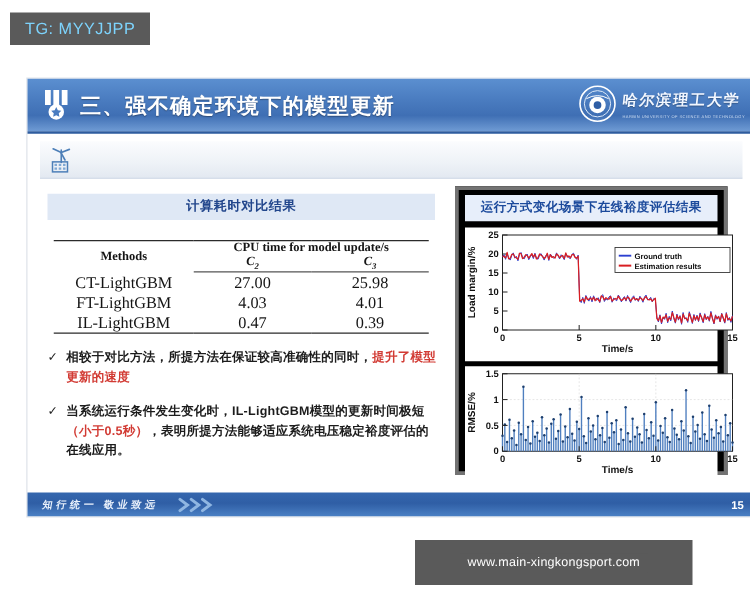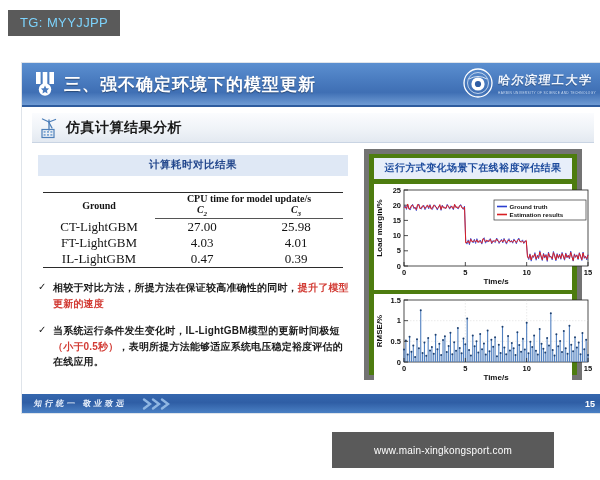--- a/index.html
+++ b/index.html
@@ -68,21 +68,21 @@
   .sect-ico { width: 34px; display: flex; align-items: center; justify-content: center; }
   .sect-title {
     font-size: 14px; font-weight: bold; color: #1a1a1a;
     letter-spacing: .5px;
   }
 
   
   .body { position: absolute; left: 10px; top: 86px; width: 562px; height: 243px; }
   .col-left  { position: absolute; left: 0;   top: 0; width: 322px; height: 243px; }
   .col-right { position: absolute; left: 332px; top: 0; width: 218px; height: 231px;
-               border: 5px solid #737373; background: #4d7c0f; }
+               border: 3px solid #737373; background: #000000; }
 
   
   .tbl-cap {
     width: 310px; margin: 6px auto 16px auto;
     background: #dfe8f5;
     text-align: center;
     font-size: 10.5px; font-weight: bold; color: #22468c;
     padding: 3px 0 4px 0;
     letter-spacing: .5px;
   }
@@ -204,33 +204,32 @@
           <g fill="#7fa8d4">
             <rect x="5.6" y="14" width="2" height="1.8"></rect>
             <rect x="9" y="14" width="2" height="1.8"></rect>
             <rect x="12.4" y="14" width="2" height="1.8"></rect>
             <rect x="5.6" y="17" width="2" height="1.8"></rect>
             <rect x="9" y="17" width="2" height="1.8"></rect>
             <rect x="12.4" y="17" width="2" height="1.8"></rect>
           </g>
         </svg>
       </span>
-      <span class="sect-title">仿真计算结果分析</span>
     </div>
 
     <div class="body">
 
       <div class="col-left">
 
         <div class="tbl-cap">计算耗时对比结果</div>
 
         <table class="cmp">
           <thead>
             <tr class="rule-top">
-              <th class="hdr-cell m-col" rowspan="2">Ground</th>
+              <th class="hdr-cell m-col" rowspan="2">Methods</th>
               <th class="hdr-cell rule-mid" colspan="2">CPU time for model update/s</th>
             </tr>
             <tr class="rule-mid">
               <th class="sub-cell v-col">
                 <span>C</span><sub>2</sub>
               </th>
               <th class="sub-cell v-col">
                 <span>C</span><sub>3</sub>
               </th>
             </tr>

